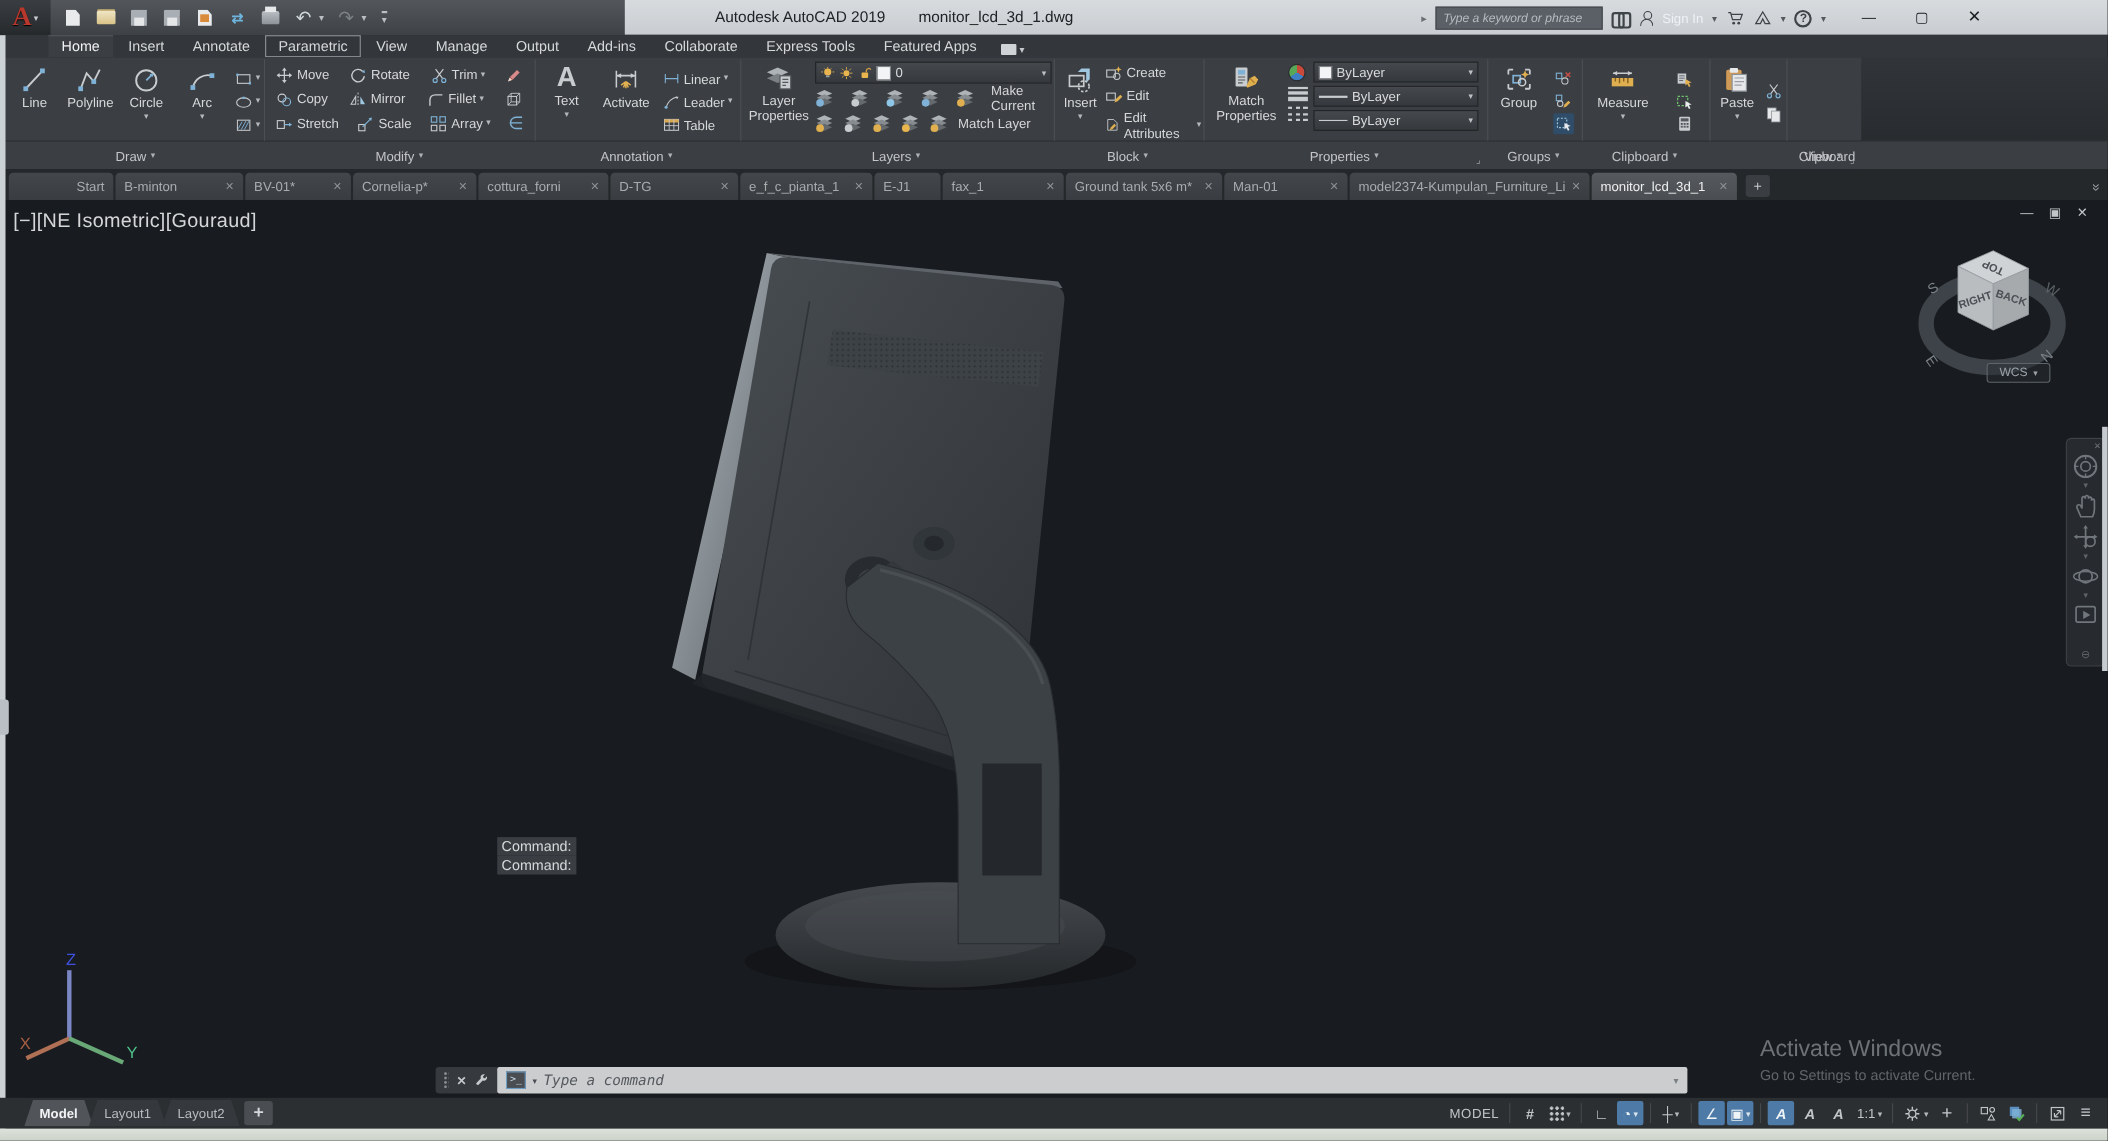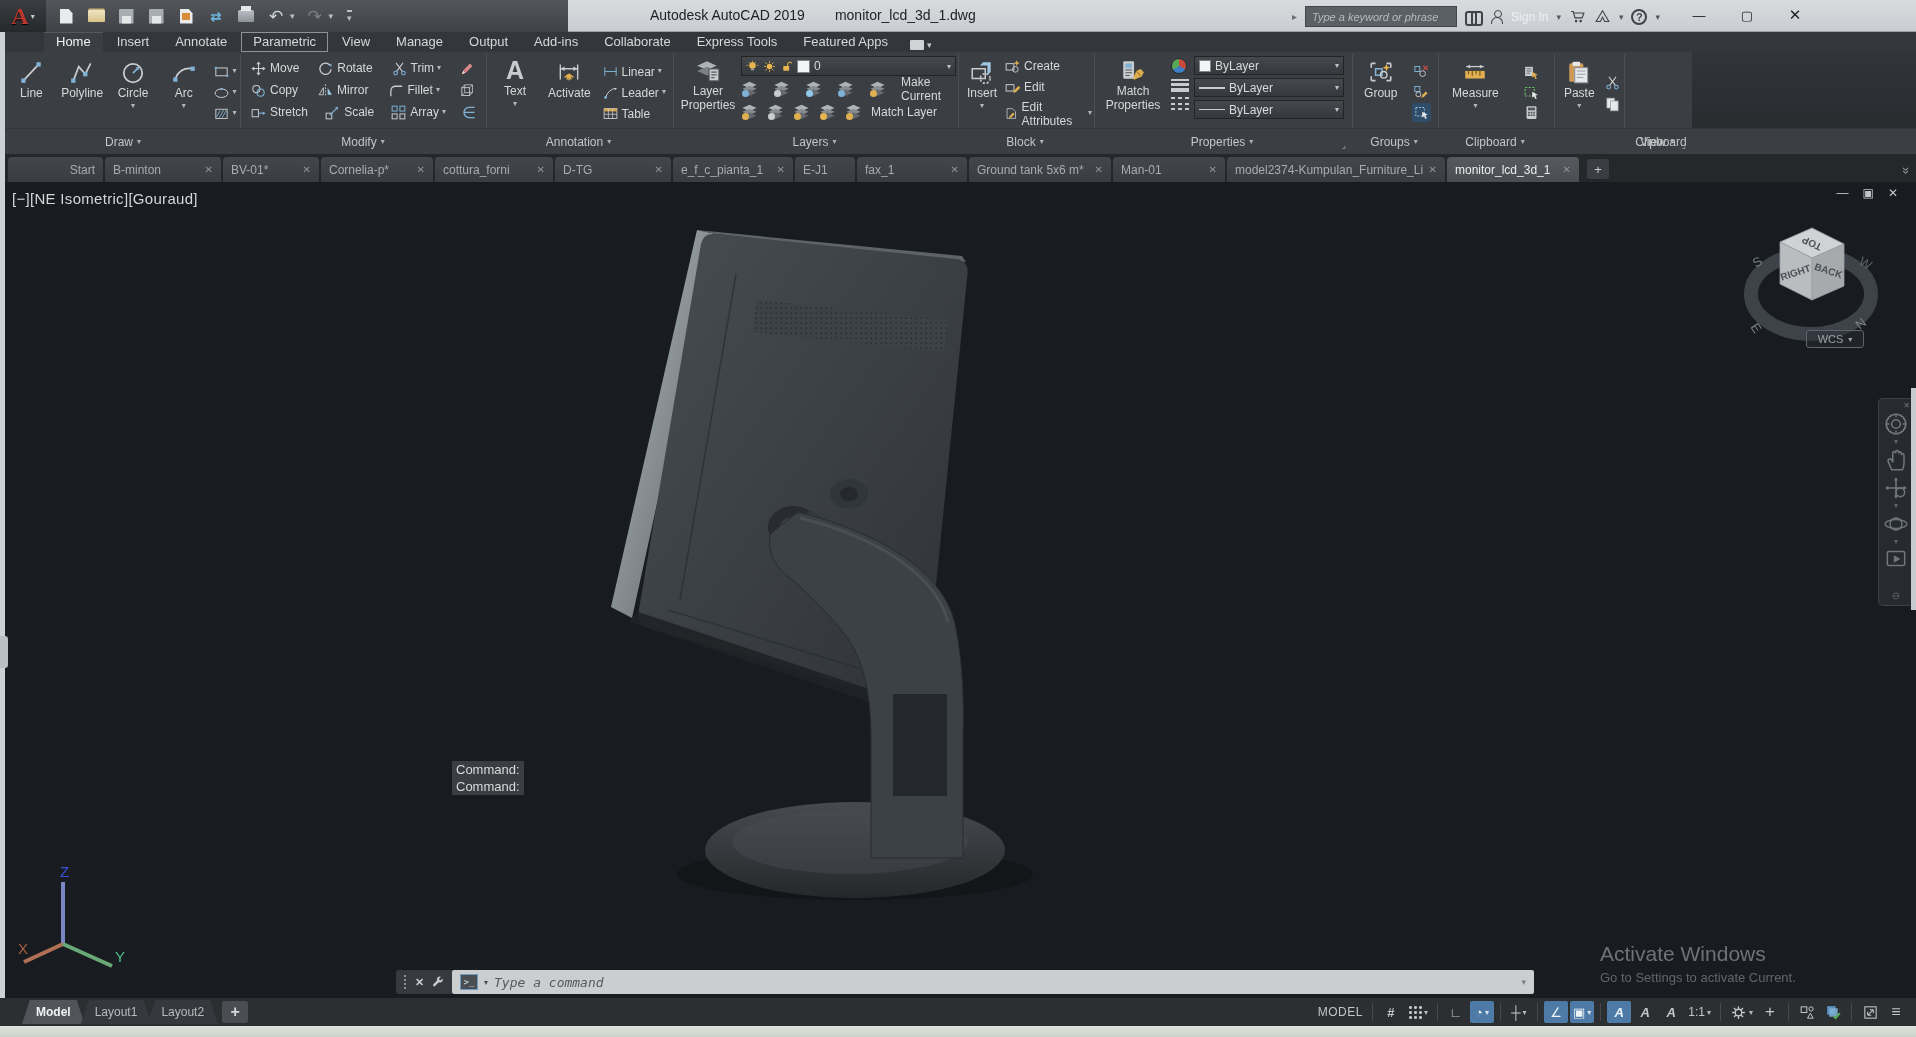--- a/index.html
+++ b/index.html
@@ -77,21 +77,21 @@
   
   #ftabs{position:absolute;top:154px;left:0;width:1916px;height:28px;background:#25282b;display:flex;align-items:flex-end}
   .ftab{height:25px;margin-right:2px;background:linear-gradient(#43464a,#393c40);border-radius:4px 4px 0 0;display:flex;align-items:center;justify-content:space-between;padding:0 8px;font-size:12px;color:#a9acaf;position:relative}
   .ftab .fx-x{font-size:10px;color:#8f9295;margin-left:6px}
   .ftab.active{background:linear-gradient(#56595d,#4a4d51);color:#eceeef}
   .ftab.start{justify-content:flex-end}
   #ftplus{width:22px;height:20px;background:#3a3d41;border-radius:3px;margin:0 0 3px 6px;color:#c6c9cc;font-size:13px;display:flex;align-items:center;justify-content:center}
   #ftscroll{position:absolute;right:6px;bottom:4px;color:#9aa0a5;font-size:13px;transform:rotate(90deg)}
   
   #viewport{position:absolute;top:182px;left:0;width:1916px;height:816px;background:#181b1f;overflow:hidden}
-  #vplabel{position:absolute;top:8px;left:12px;font-size:15px;color:#d4d6d8;letter-spacing:.3px}
+  #vplabel{position:absolute;top:8px;left:12px;font-size:18px;color:#d4d6d8;letter-spacing:.3px}
   #docctrl{position:absolute;top:4px;right:18px;color:#c3c6c9;font-size:12px;display:flex;gap:14px}
   #leftstrip{position:absolute;top:32px;left:0;width:5px;height:994px;background:#ccd1d5}
   #lefthandle{position:absolute;top:636px;left:0;width:8px;height:32px;background:#b9bfc5;border-radius:0 3px 3px 0}
   #rightstrip{position:absolute;top:388px;right:0;width:5px;height:222px;background:#c6cbd0}
   
   #vcube{position:absolute;top:30px;right:28px;width:150px;height:172px}
   #wcsbtn{position:absolute;top:148px;right:52px;width:58px;height:18px;border:1px solid #5d646b;border-radius:3px;background:rgba(40,45,50,.5);color:#9ba2a8;font-size:11px;display:flex;align-items:center;justify-content:center;gap:5px}
   #wcsbtn .cc{font-size:8px}
   
   #navbar{position:absolute;top:216px;right:2px;width:36px;height:208px;background:rgba(95,101,107,.22);border:1px solid rgba(130,136,142,.25);border-radius:5px;display:flex;flex-direction:column;align-items:center;padding:4px 0;gap:2px}

